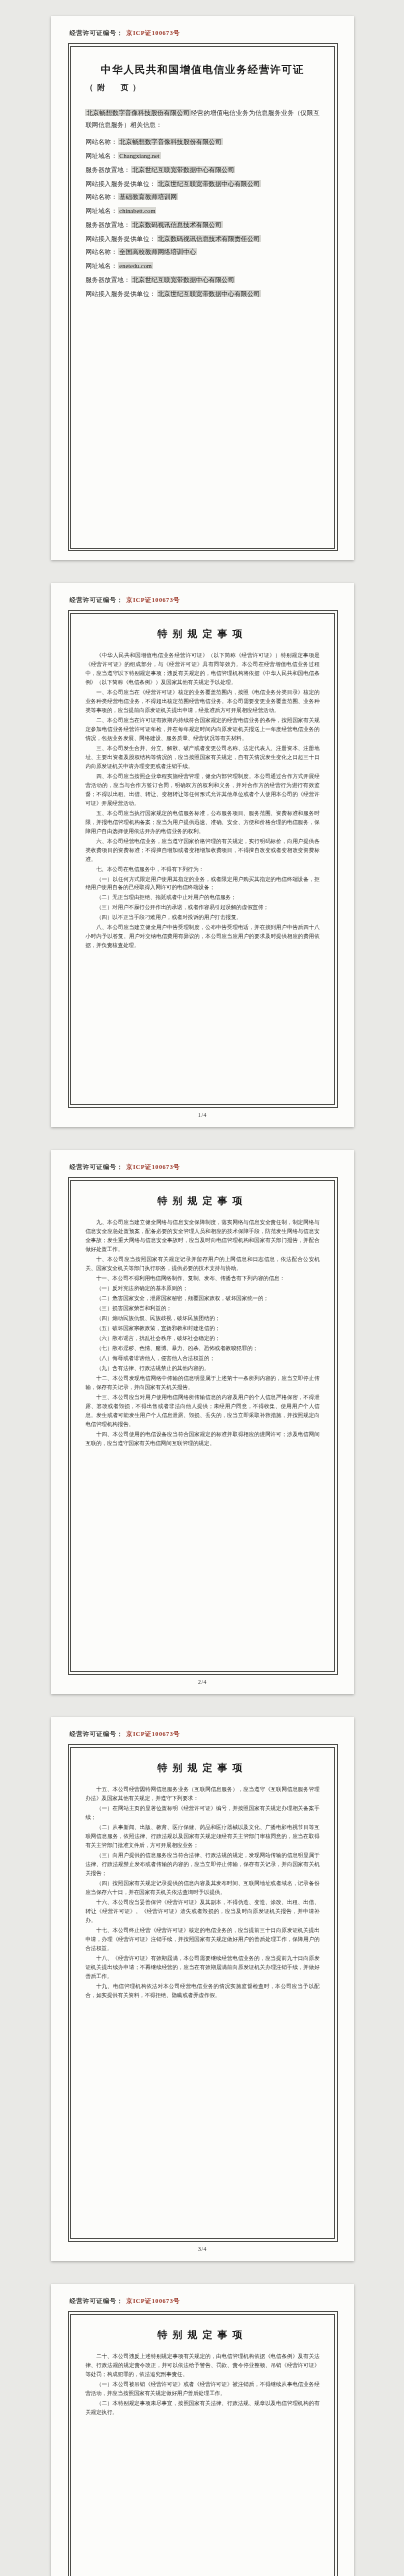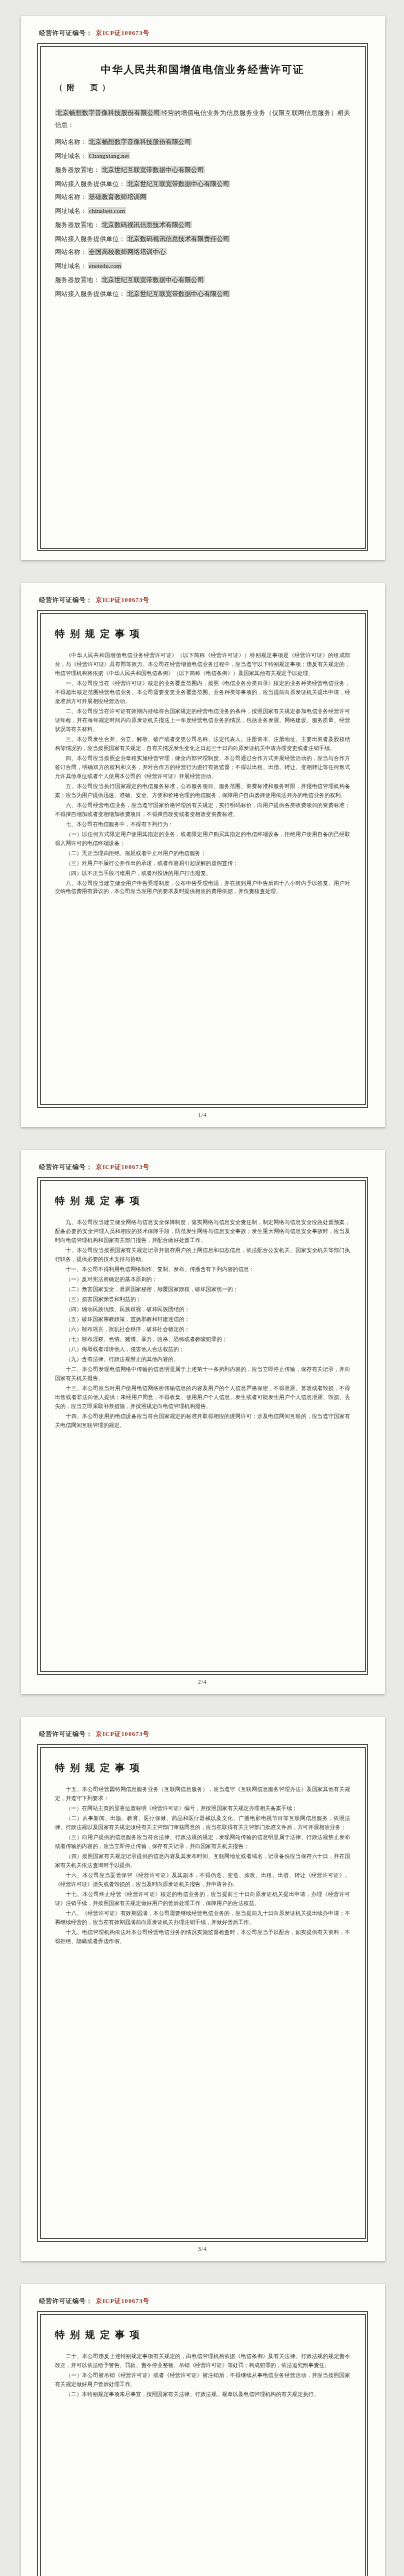--- a/index.html
+++ b/index.html
@@ -11,21 +11,21 @@
   }
   .doc-stack {
     width: 405px;
     padding: 15.5px 0 21.6px;
     display: flex;
     flex-direction: column;
     align-items: center;
     gap: 23px;
   }
   .page {
-    width: 364px;
+    width: 303px;
     min-height: 544px;
     background: #fcfcfa;
     box-shadow: 0 0.5px 2.6px rgba(0,0,0,.28), 0 0 0.5px rgba(0,0,0,.2);
     padding: 12.4px 16.5px 8.2px;
     display: flex;
     flex-direction: column;
   }
   .page-header {
     font-size: 6.2px;
     font-weight: bold;
@@ -76,21 +76,21 @@
   }
   .entry-list { margin-top: 3.1px; }
   .entry-line {
     font-size: 6.4px;
     line-height: 2.15;
     color: #262626;
   }
   .entry-label { margin-right: 1px; }
   
   .prov-title {
-    text-align: left;
+    text-align: center;
     font-size: 9.8px;
     font-weight: bold;
     letter-spacing: 5.2px;
     color: #1c1c1c;
     margin: 1px 0 10.3px;
   }
   .prov-body { flex: 1; }
   .prov-para {
     font-size: 5.4px;
     line-height: 1.66;

